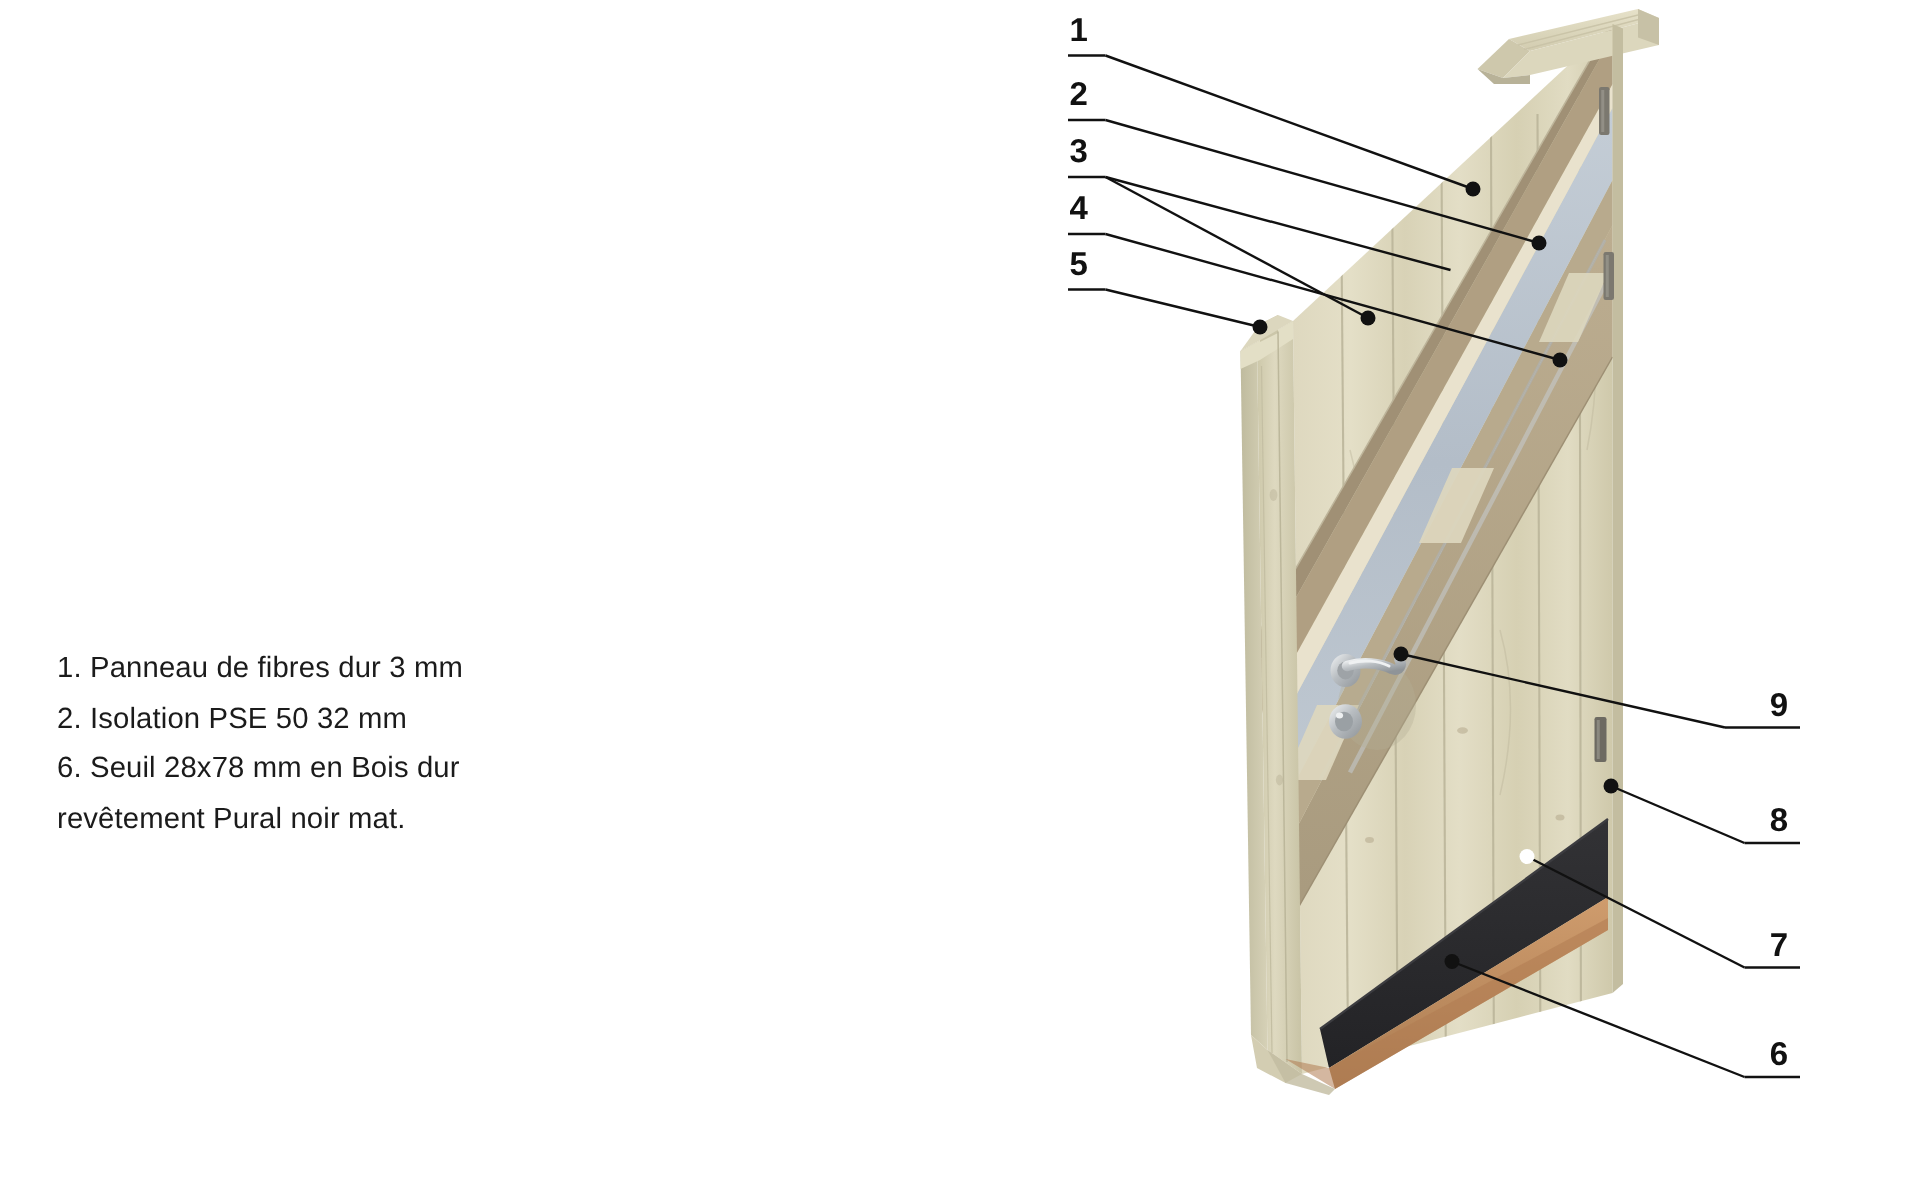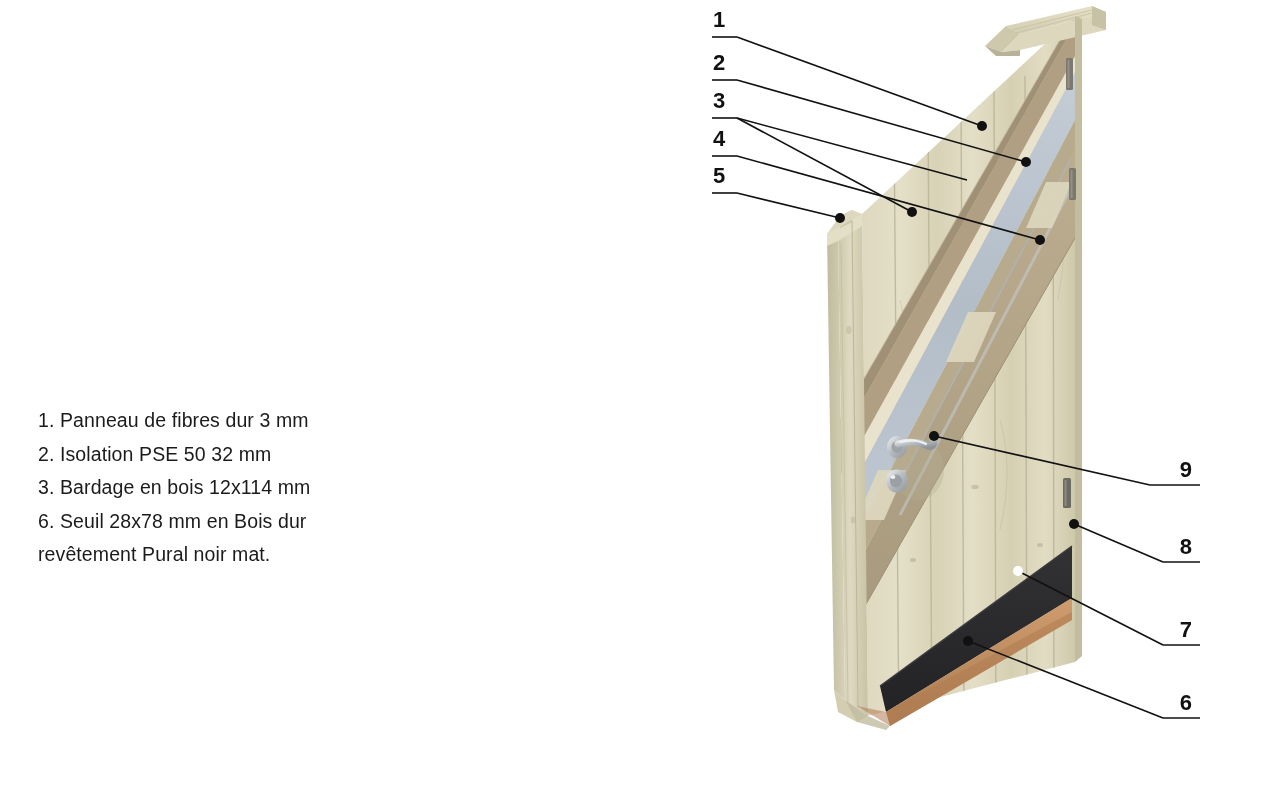--- a/index.html
+++ b/index.html
@@ -13,21 +13,21 @@
   }
   #root {
     position: relative;
     width: 1272px; height: 796px;
     background: #ffffff;
   }
 
   
   #legend {
     position: absolute;
-    left: 38px; top: 404px;
+    left: 38px; top: 429px;
     width: 620px;
   }
   .legend-item {
     font-size: 19.5px;
     line-height: 33.5px;
     color: #1b1b1b;
     letter-spacing: 0.1px;
     white-space: pre-wrap;
     font-weight: 400;
   }
@@ -292,18 +292,17 @@
   <div class="callout callout-left" style="left:713px; top:165px;">5</div>
 
   <div class="callout callout-right" style="left:1160px; top:459px; width:32px;">9</div>
   <div class="callout callout-right" style="left:1160px; top:536px; width:32px;">8</div>
   <div class="callout callout-right" style="left:1160px; top:619px; width:32px;">7</div>
   <div class="callout callout-right" style="left:1160px; top:692px; width:32px;">6</div>
 
   <div id="legend">
     <div class="legend-item">1. Panneau de fibres dur 3 mm</div>
     <div class="legend-item">2. Isolation PSE 50 32 mm</div>
-    <div class="legend-item">3. Bardage en bois 12x114 mm</div>
     <div class="legend-item">6. Seuil 28x78 mm en Bois dur</div>
     <div class="legend-item">revêtement Pural noir mat.</div>
   </div>
 
 </div>
 
 </body></html>

